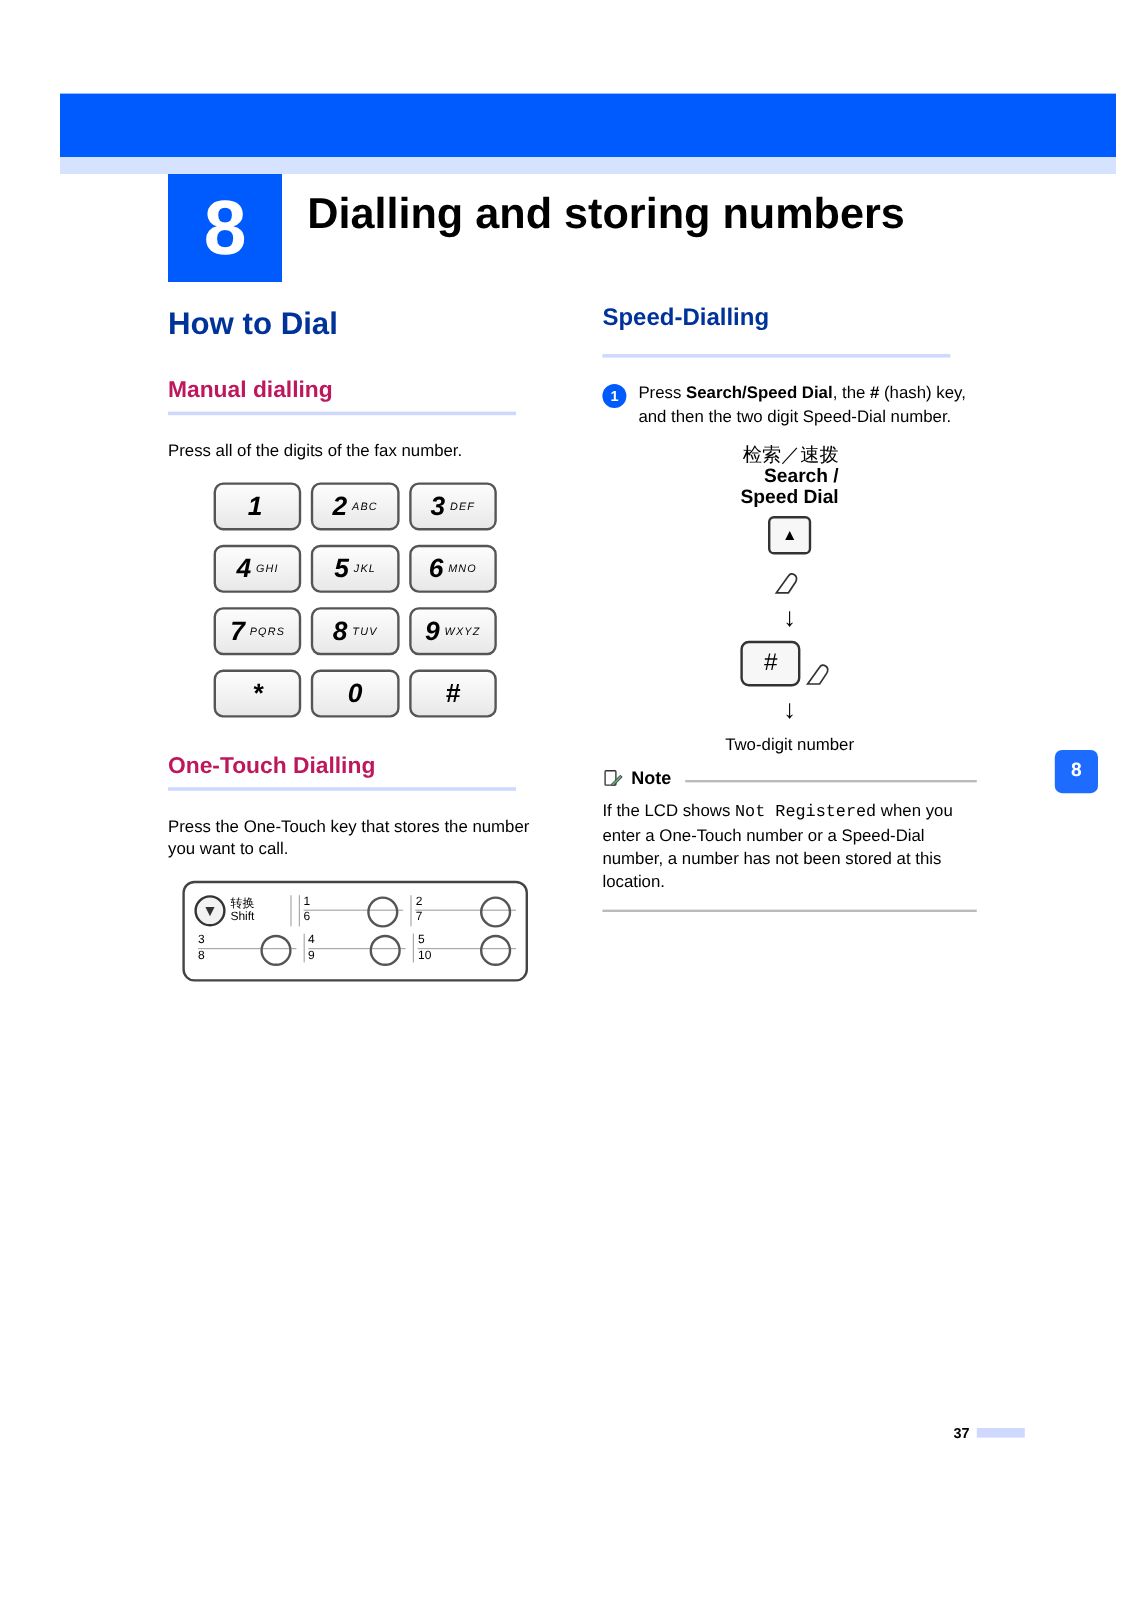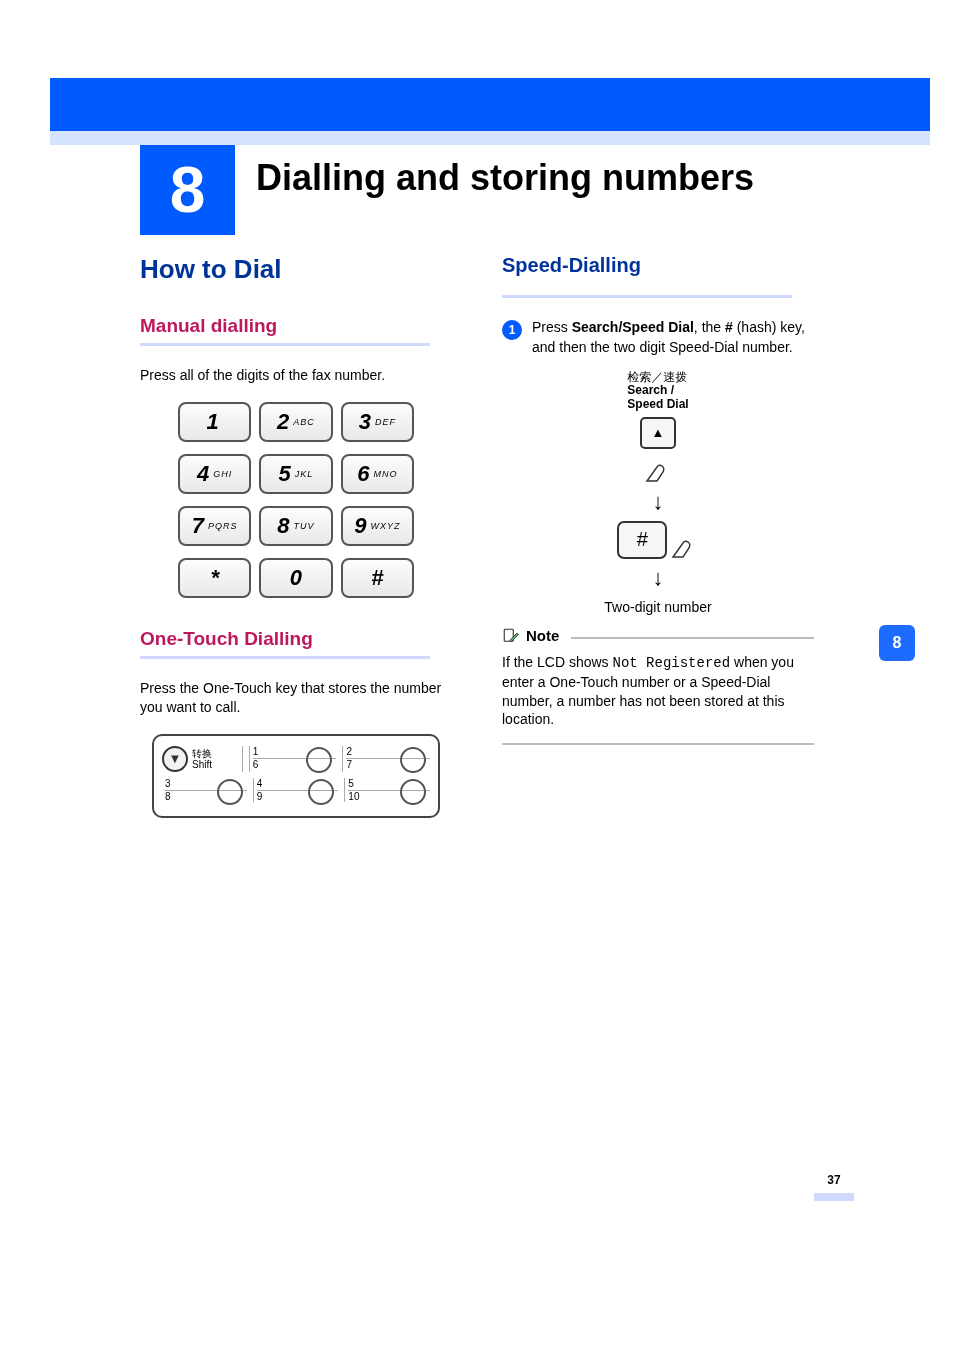--- a/index.html
+++ b/index.html
@@ -170,21 +170,21 @@
     margin-top: 2px;
   }
   .step p { margin: 0; }
   .speed-illustration {
     display: flex;
     flex-direction: column;
     align-items: center;
     gap: 6px;
     margin: 8px 0 10px 0;
   }
-  .sd-label { font-size: 12px; text-align: left; line-height: 1.1; }
+  .sd-label { font-size: 16px; text-align: right; line-height: 1.1; }
   .tri-key {
     width: 32px;
     height: 28px;
     border: 2px solid #333;
     border-radius: 5px;
     display: flex;
     align-items: center;
     justify-content: center;
     font-size: 13px;
     background: #f7f7f7;
@@ -240,21 +240,20 @@
     font-weight: bold;
     font-size: 16px;
   }
   .page-num-wrap {
     position: absolute;
     right: 100px;
     bottom: 150px;
     display: flex;
     align-items: center;
     gap: 6px;
-    flex-direction: column;
   }
   .page-num { font-size: 12px; font-weight: bold; }
   .pn-bar { width: 40px; height: 8px; background: #cfd9ff; }
 </style>
 </head>
 <body>
 
 <div class="page">
   <div class="top-blue-bar"></div>
   <div class="top-light-bar"></div>

